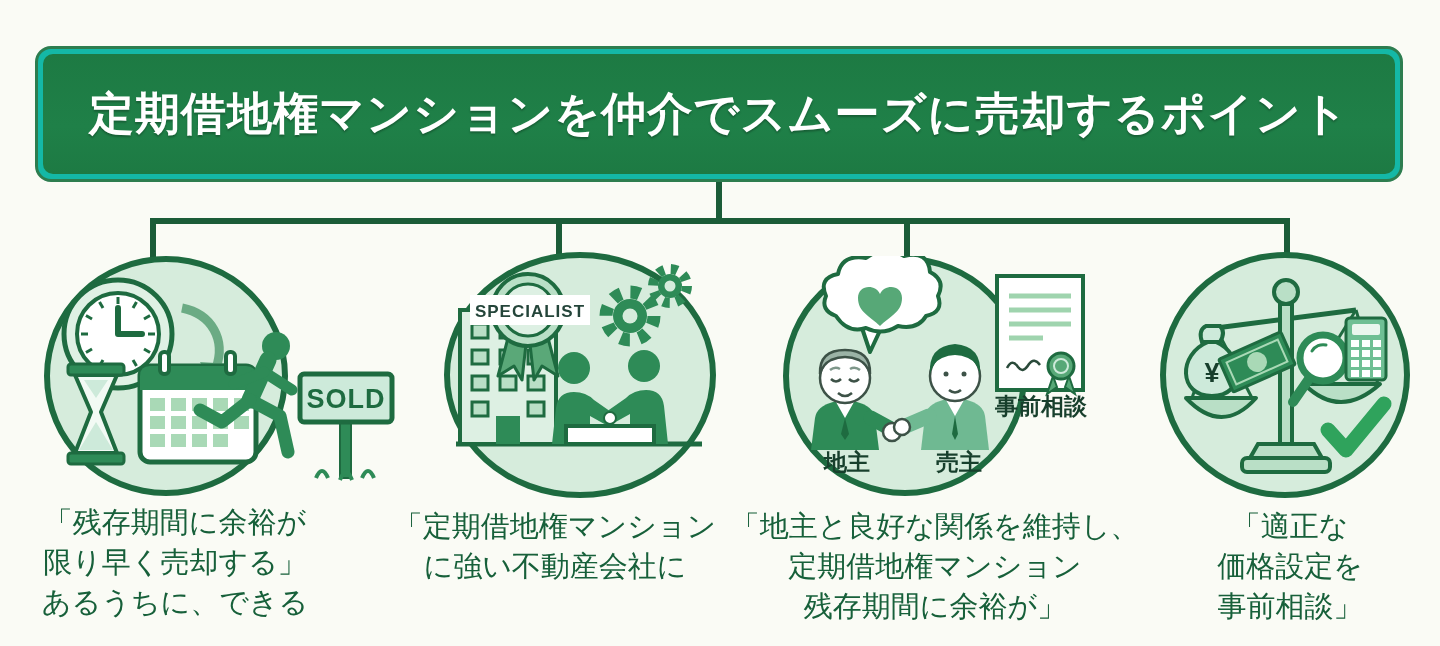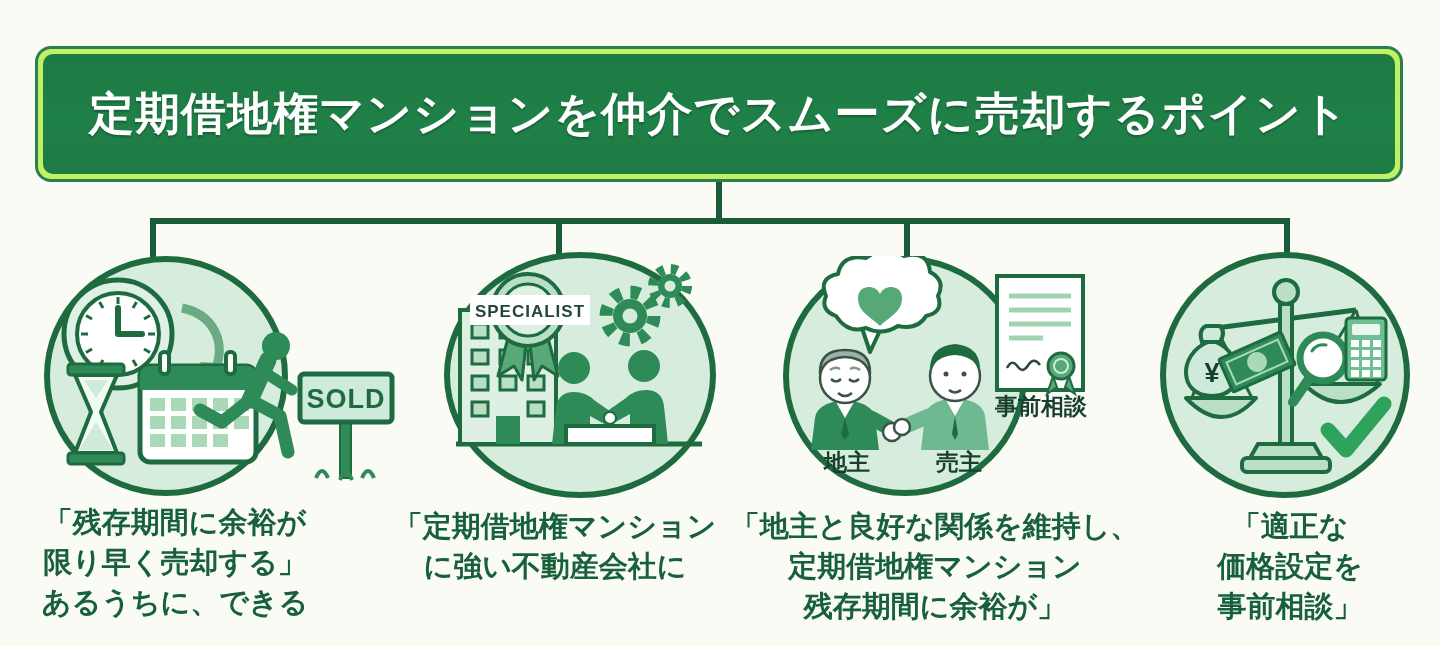--- a/index.html
+++ b/index.html
@@ -6,21 +6,21 @@
   body{
     width:1440px;height:646px;position:relative;overflow:hidden;
     background:#fafbf5;
     font-family:"Liberation Sans","DejaVu Sans",sans-serif;
   }
   .stage{position:absolute;inset:0;}
   
   .banner{
     position:absolute;left:35px;top:46px;width:1368px;height:136px;
     box-sizing:border-box;border:3px solid #2d7d4f;border-radius:16px;
-    background:#bef264;padding:5px;
+    background:#14b8a6;padding:5px;
   }
   .banner-inner{
     width:100%;height:100%;box-sizing:border-box;border-radius:10px;
     background:linear-gradient(180deg,#1d7a43 0%,#1f8048 60%,#1d7a43 100%);
     display:flex;align-items:center;justify-content:center;
   }
   .banner-title{
     margin:0;color:#ffffff;font-size:45px;font-weight:700;letter-spacing:1px;
     text-shadow:0 2px 2px rgba(0,0,0,.25);white-space:nowrap;
   }
@@ -35,21 +35,21 @@
   .c2{left:444px;top:252px;width:272px;height:246px;}
   .c3{left:783px;top:256px;width:244px;height:240px;}
   .c4{left:1160px;top:252px;width:250px;height:246px;}
   .icon-svg{position:absolute;}
   .s1{left:44px;top:256px;}
   .s2{left:444px;top:252px;}
   .s3{left:783px;top:256px;}
   .s4{left:1160px;top:252px;}
   
   .caption{
-    position:absolute;text-align:center;color:#17603a;font-weight:700;
+    position:absolute;text-align:center;color:#17603a;font-weight:400;
     font-size:29px;line-height:40px;
   }
   .cap1{left:10px;top:502px;width:330px;}
   .cap2{left:365px;top:506px;width:380px;}
   .cap3{left:715px;top:506px;width:440px;}
   .cap4{left:1165px;top:506px;width:250px;}
   .caption span{display:block;}
 </style>
 </head>
 <body>

